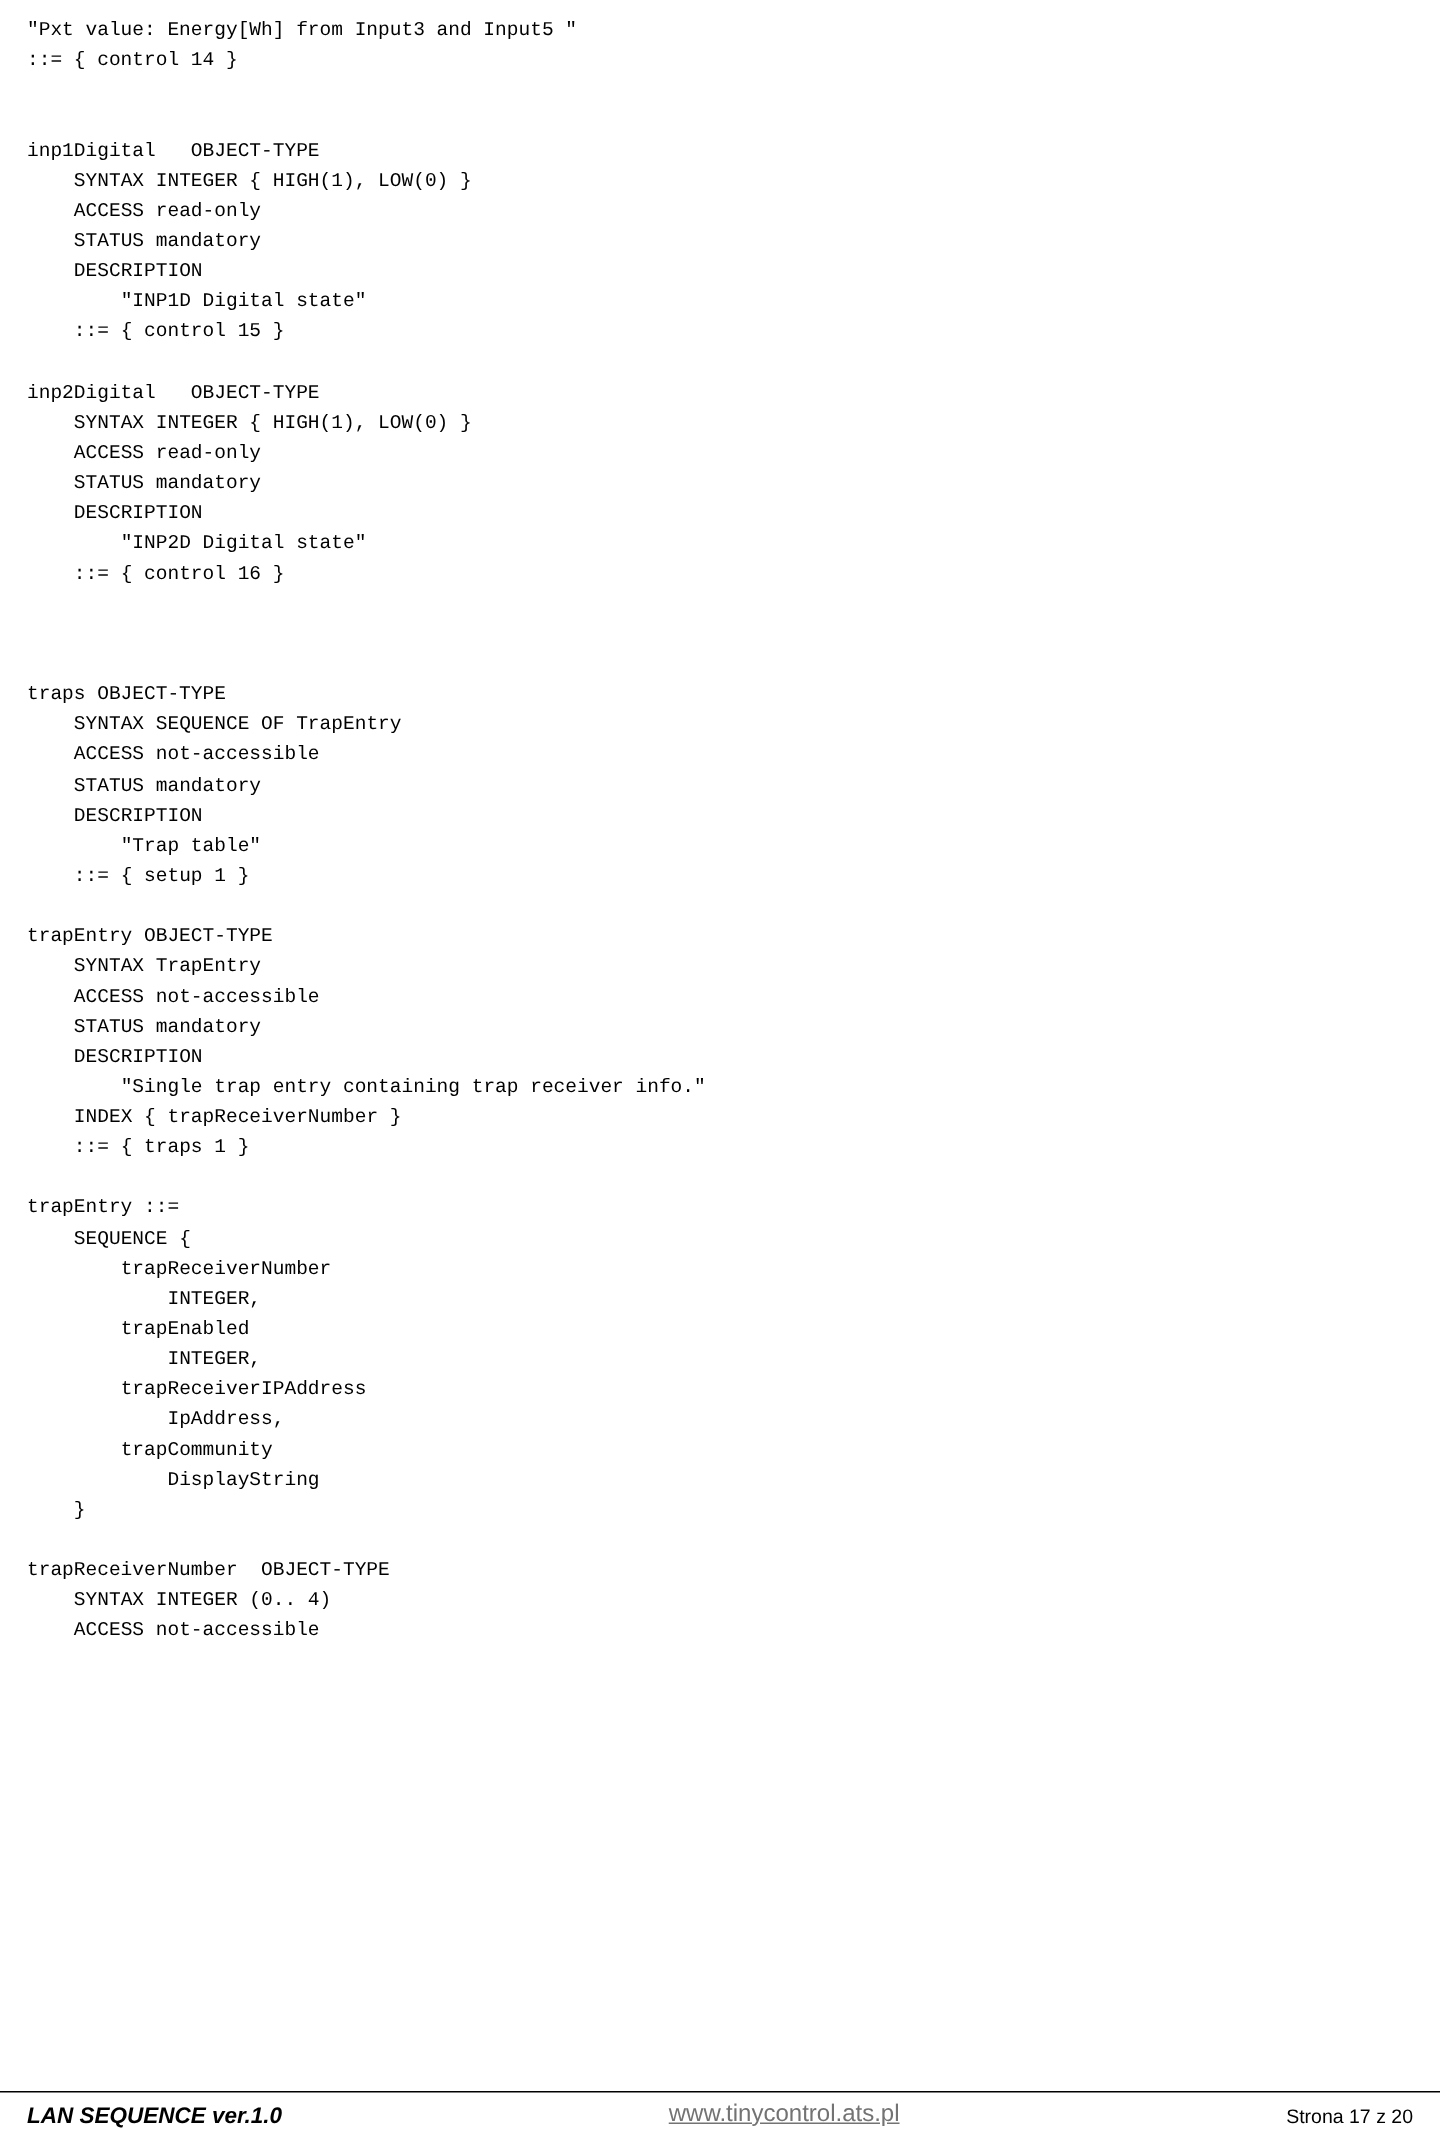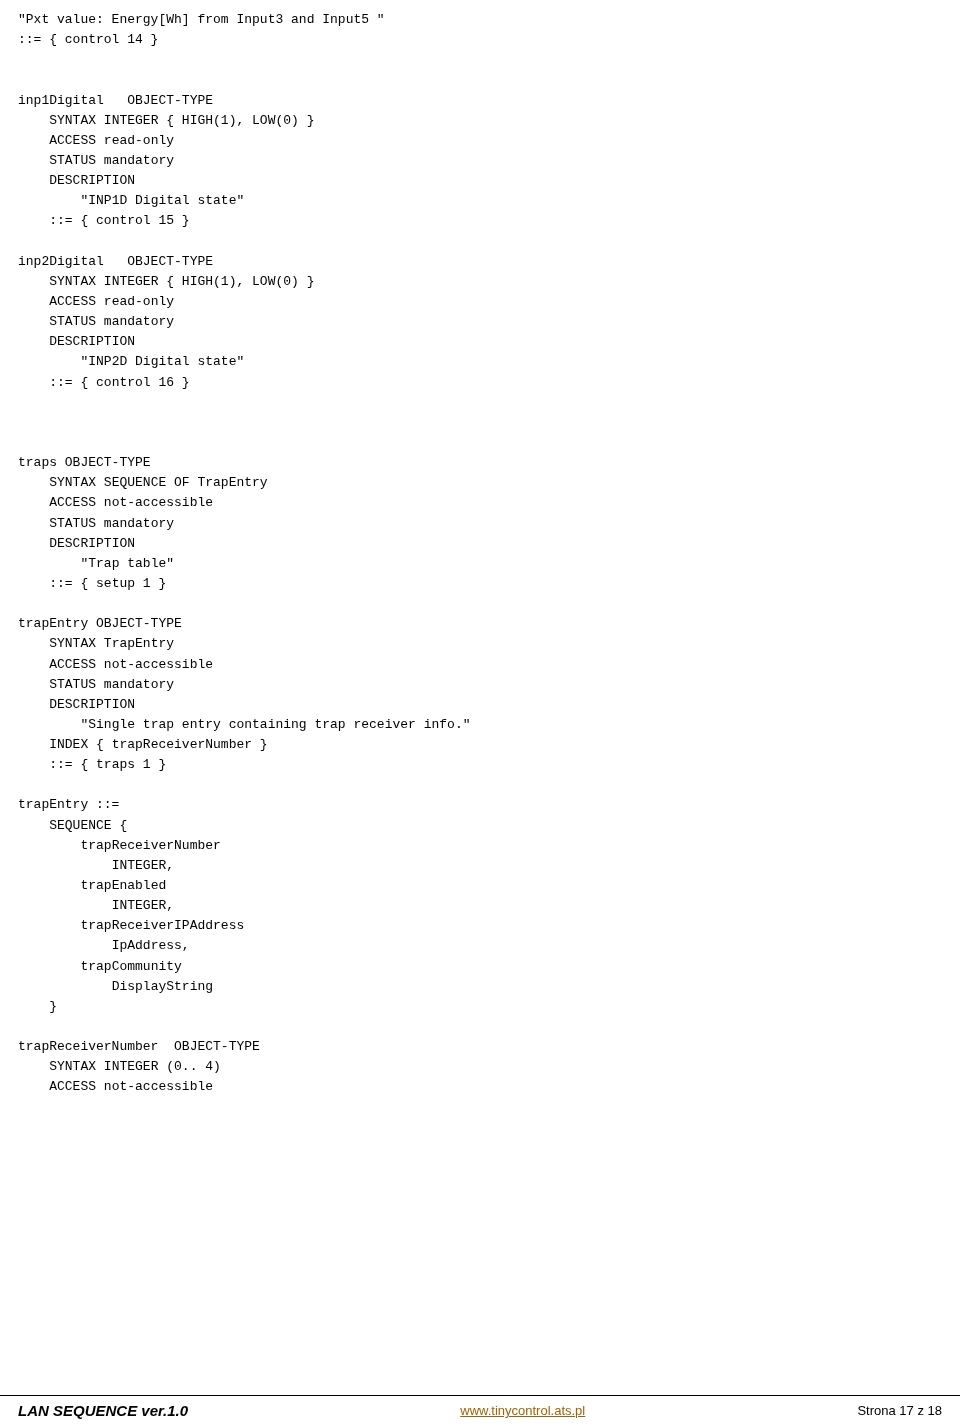--- a/index.html
+++ b/index.html
@@ -39,22 +39,22 @@
       font-family: Arial, sans-serif;
       font-size: 13px;
     }
     .footer-left {
       font-style: italic;
       font-weight: bold;
       font-size: 15px;
     }
     .footer-center {
       text-decoration: underline;
-      color: #a16207;
-      font-size: 13px;
+      color: #737373;
+      font-size: 16px;
     }
     .footer-right {
       font-size: 13px;
     }
   </style>
 </head>
 <body>
 
 <div class="page-content">
   <pre class="code-block" id="code-output">"Pxt value: Energy[Wh] from Input3 and Input5 "
@@ -109,14 +109,14 @@
     }
 
 trapReceiverNumber  OBJECT-TYPE
     SYNTAX INTEGER (0.. 4)
     ACCESS not-accessible</pre>
 </div>
 
 <div class="footer">
   <span class="footer-left">LAN SEQUENCE  ver.1.0</span>
   <span class="footer-center">www.tinycontrol.ats.pl</span>
-  <span class="footer-right">Strona 17 z 18</span>
+  <span class="footer-right">Strona 17 z 20</span>
 </div>
 
 </body></html>

